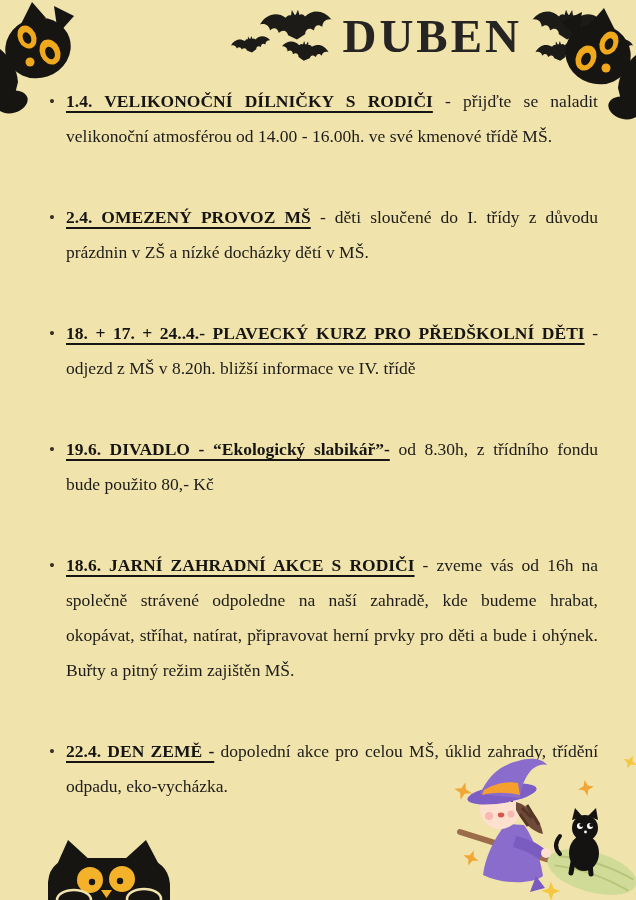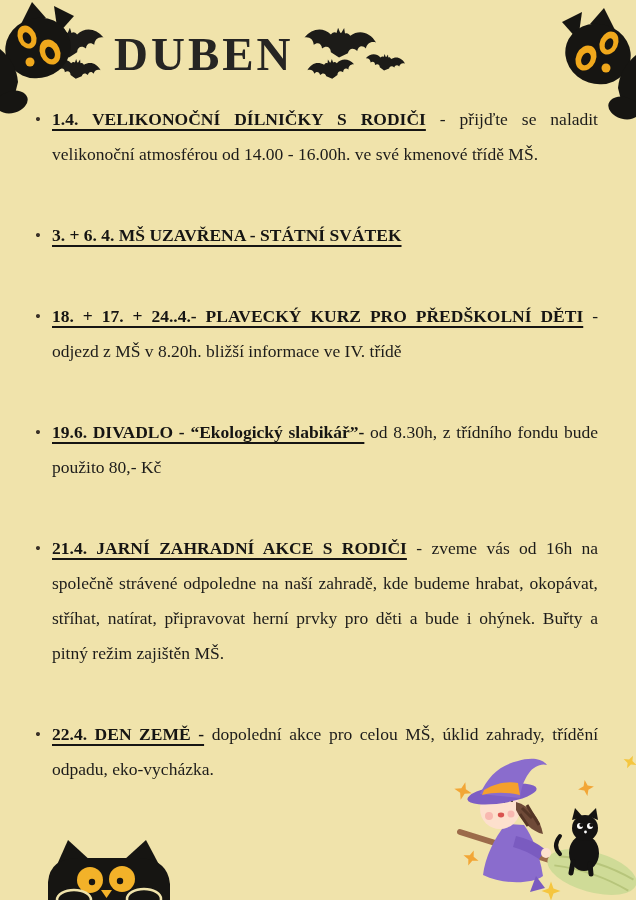--- a/index.html
+++ b/index.html
@@ -9,43 +9,43 @@
     height: 900px;
     background: #f0e3ab;
     overflow: hidden;
     font-family: "Liberation Serif", "DejaVu Serif", serif;
     color: #1d1c1a;
   }
   
   .title-row {
     position: relative;
     display: flex;
-    justify-content: flex-start;
+    justify-content: flex-end;
     align-items: center;
     gap: 10px;
-    padding-top: 20px;
+    padding-top: 2px;
     height: 68px;
     z-index: 1;
   }
   .page-title {
     margin: 0;
     font-size: 47px;
     line-height: 1;
     font-weight: 700;
     letter-spacing: 3px;
     color: #262523;
   }
   .bats { width: 104px; height: 54px; flex: 0 0 auto; }
   .bats.mirrored { transform: scaleX(-1); }
   
   .schedule {
     position: relative;
     z-index: 1;
     list-style: none;
-    margin: 14px 38px 0 52px;
+    margin: 14px 38px 0 66px;
     padding: 0;
     font-size: 17.5px;
     line-height: 35px;
   }
   .schedule > li {
     position: relative;
     text-align: justify;
     margin-bottom: 46px;
   }
   .schedule > li::before {
@@ -192,33 +192,33 @@
       <use href="#bat" transform="translate(68,33) scale(0.5) rotate(7)"></use>
     </svg>
   </header>
 
   <ul class="schedule">
     <li>
       <span class="head">1.4. VELIKONOČNÍ DÍLNIČKY S RODIČI</span>
       <span class="rest">- přijďte se naladit velikonoční atmosférou od 14.00 - 16.00h. ve své kmenové třídě MŠ.</span>
     </li>
     <li>
-      <span class="head">3. + 6. 4. MŠ UZAVŘENA - STÁTNÍ SVÁTEK</span>
-      <span class="rest"></span>
+      <span class="head">2.4. OMEZENÝ PROVOZ MŠ</span>
+      <span class="rest">- děti sloučené do I. třídy z důvodu prázdnin v ZŠ a nízké docházky dětí v MŠ.</span>
     </li>
     <li>
       <span class="head">18. + 17. + 24..4.- PLAVECKÝ KURZ PRO PŘEDŠKOLNÍ DĚTI</span>
       <span class="rest">- odjezd z MŠ v 8.20h. bližší informace ve IV. třídě</span>
     </li>
     <li>
       <span class="head">19.6. DIVADLO - “Ekologický slabikář”-</span>
       <span class="rest">od 8.30h, z třídního fondu bude použito 80,- Kč</span>
     </li>
     <li>
-      <span class="head">21.4. JARNÍ ZAHRADNÍ AKCE S RODIČI</span>
+      <span class="head">18.6. JARNÍ ZAHRADNÍ AKCE S RODIČI</span>
       <span class="rest">- zveme vás od 16h na společně strávené odpoledne na naší zahradě, kde budeme hrabat, okopávat, stříhat, natírat, připravovat herní prvky pro děti a bude i ohýnek. Buřty a pitný režim zajištěn MŠ.</span>
     </li>
     <li>
       <span class="head">22.4. DEN ZEMĚ -</span>
       <span class="rest">dopolední akce pro celou MŠ, úklid zahrady, třídění odpadu, eko-vycházka.</span>
     </li>
 
   </ul>
 
 </div>

